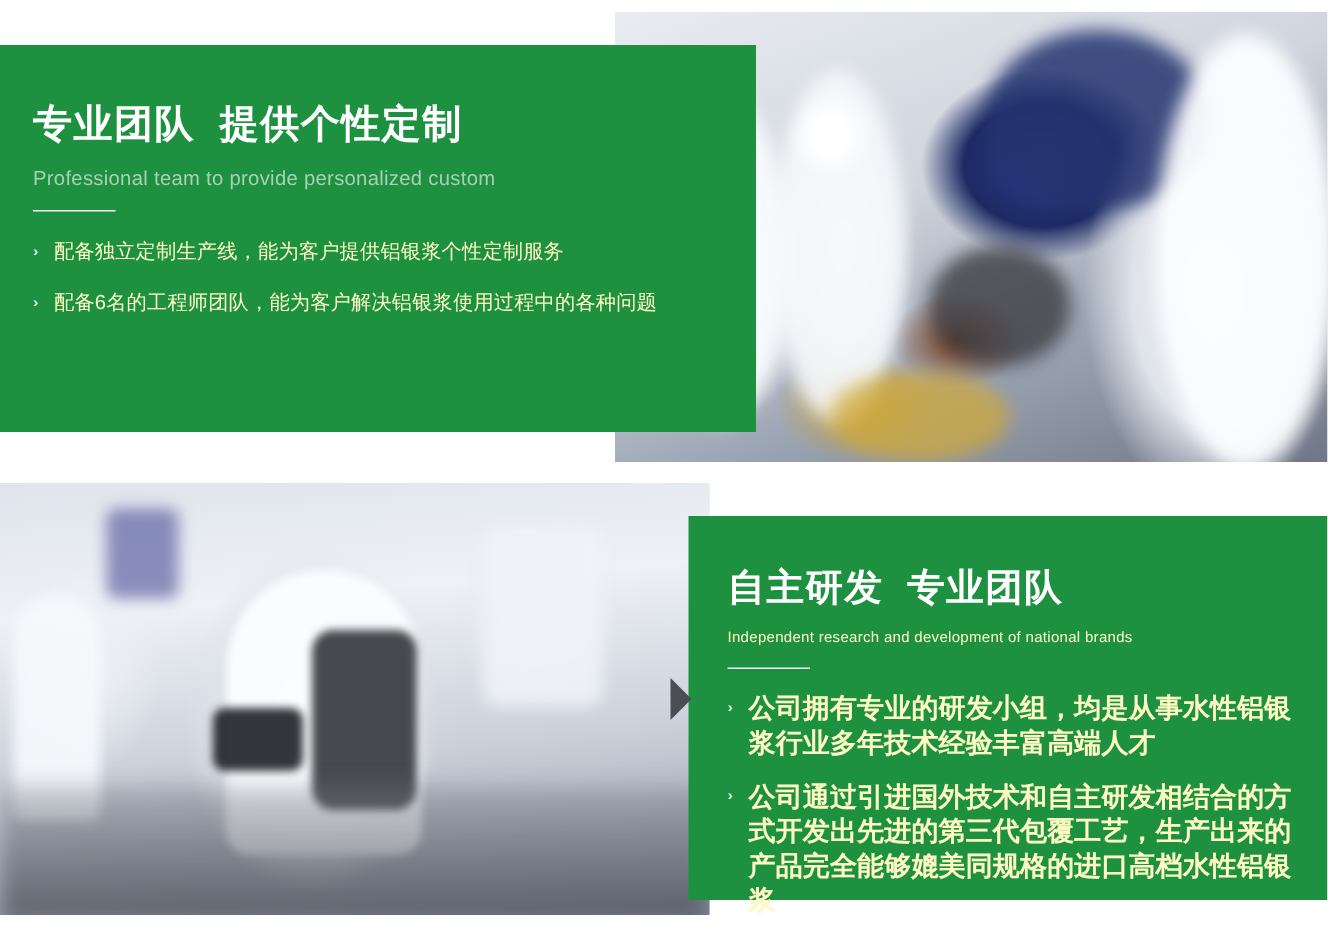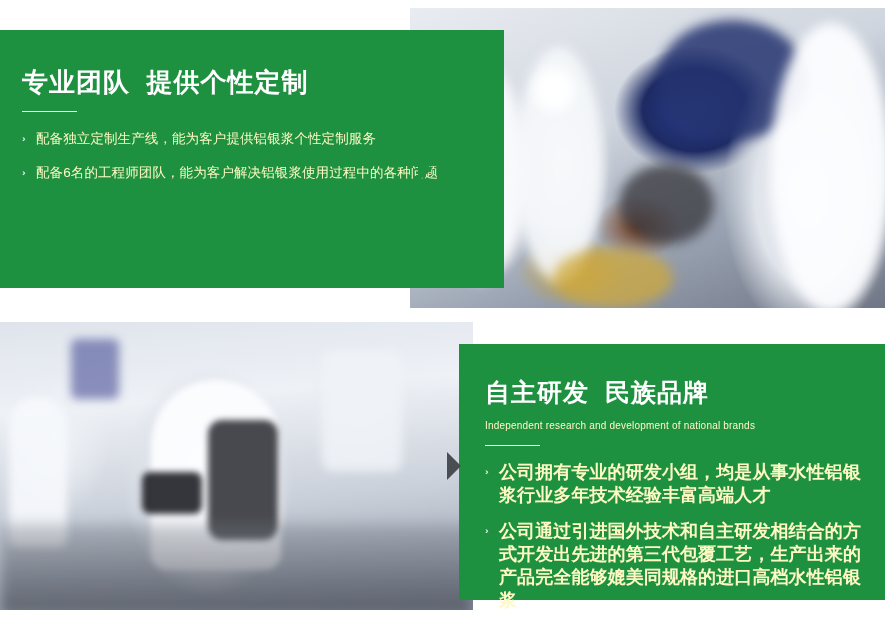--- a/index.html
+++ b/index.html
@@ -147,20 +147,21 @@
     <div class="blob p1-b"></div>
     <div class="blob p1-g"></div>
     <div class="blob p1-h"></div>
     <div class="blob p1-e"></div>
     <div class="blob p1-f"></div>
   </div>
 
   <div class="panel panel-1">
     <div class="panel-inner">
       <div class="title">专业团队  提供个性定制</div>
+      <div class="subtitle">Professional team to provide personalized custom</div>
       <div class="divider"></div>
       <div class="bullets">
         <div class="bullet">
           <span class="bullet-marker">›</span>
           <span class="bullet-text">配备独立定制生产线，能为客户提供铝银浆个性定制服务</span>
         </div>
         <div class="bullet">
           <span class="bullet-marker">›</span>
           <span class="bullet-text">配备6名的工程师团队，能为客户解决铝银浆使用过程中的各种问题</span>
         </div>
@@ -174,21 +175,21 @@
     <div class="p2-g"></div>
     <div class="p2-d"></div>
     <div class="p2-a"></div>
     <div class="p2-b"></div>
     <div class="p2-c"></div>
     <div class="p2-f"></div>
   </div>
 
   <div class="panel panel-2">
     <div class="panel-inner">
-      <div class="title">自主研发  民族品牌</div>
+      <div class="title">自主研发  专业团队</div>
       <div class="subtitle">Independent research and development of national brands</div>
       <div class="divider"></div>
       <div class="bullets">
         <div class="bullet">
           <span class="bullet-marker">›</span>
           <span class="bullet-text">公司拥有专业的研发小组，均是从事水性铝银浆行业多年技术经验丰富高端人才</span>
         </div>
         <div class="bullet">
           <span class="bullet-marker">›</span>
           <span class="bullet-text">公司通过引进国外技术和自主研发相结合的方式开发出先进的第三代包覆工艺，生产出来的产品完全能够媲美同规格的进口高档水性铝银浆</span>

